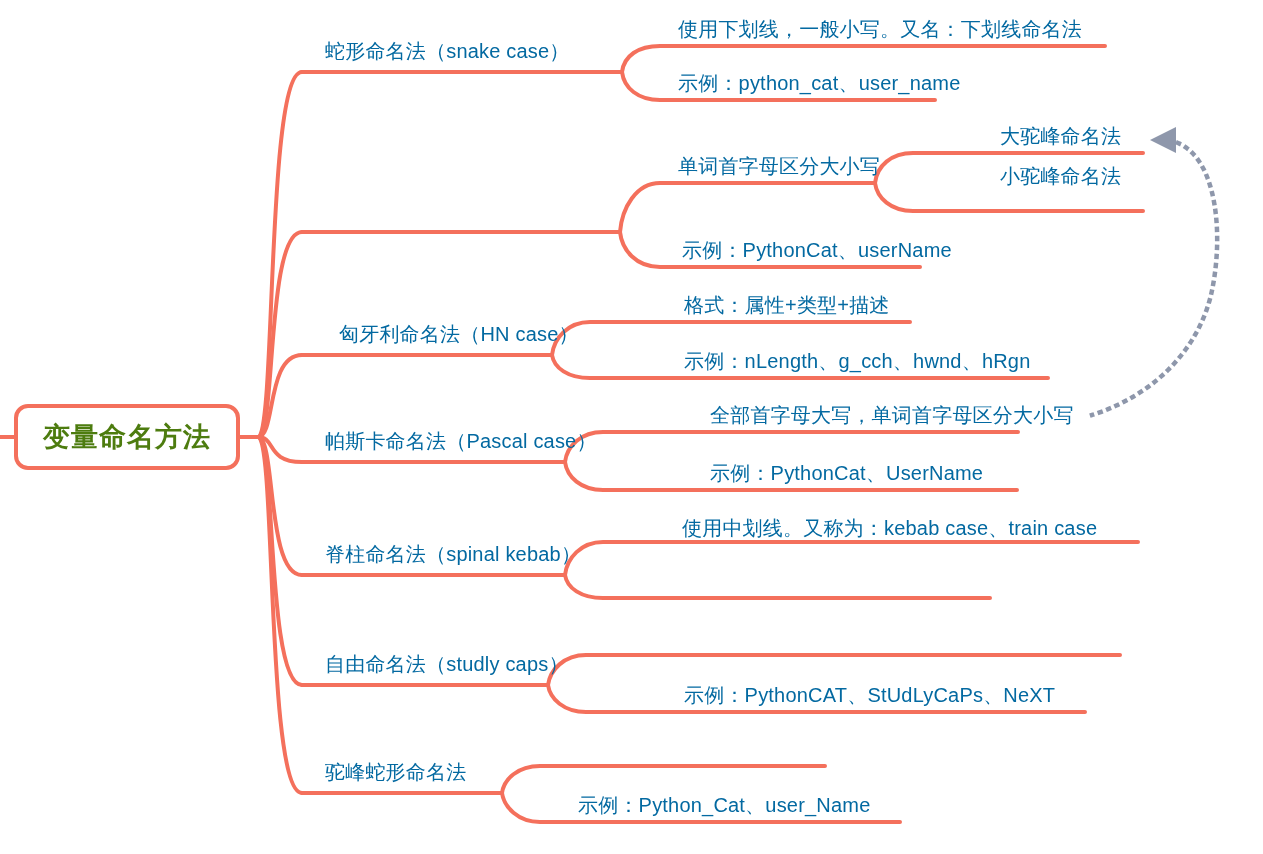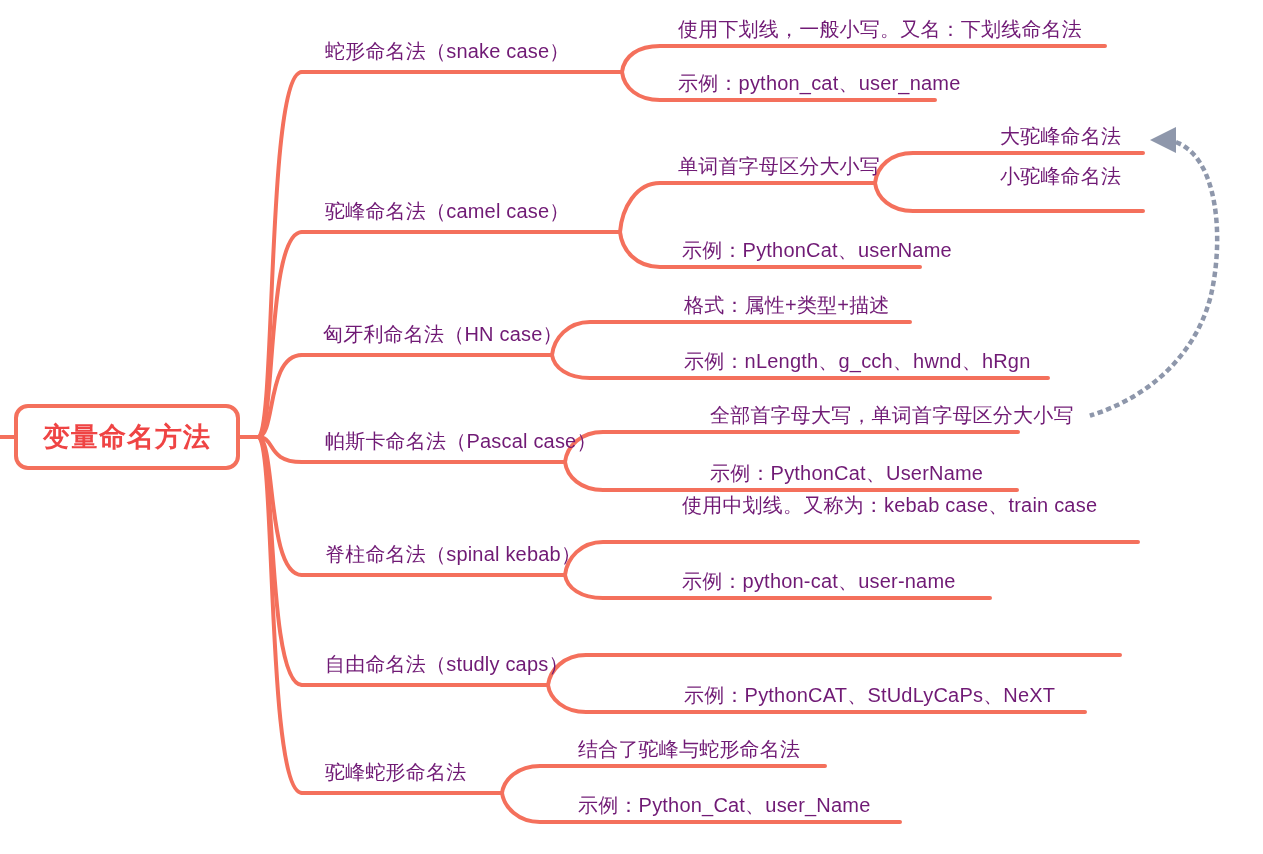--- a/index.html
+++ b/index.html
@@ -8,38 +8,38 @@
     width:1263px;height:854px;
     background:#ffffff;
     overflow:hidden;
     font-family:"Liberation Sans","DejaVu Sans",sans-serif;
   }
   .canvas svg{position:absolute;left:0;top:0;}
   .topic{
     position:absolute;
     font-size:20px;
     line-height:26px;
-    color:#701a75;
+    color:#0369a1;
     white-space:nowrap;
     letter-spacing:0.2px;
   }
   .root-node{
     position:absolute;
     left:14px;top:404px;
     width:226px;height:66px;
     background:#ffffff;
     border:4px solid #f4705c;
     border-radius:14px;
     box-sizing:border-box;
     display:flex;align-items:center;justify-content:center;
   }
   .root-node span{
     font-size:27px;
     font-weight:bold;
-    color:#ef4444;
+    color:#4d7c0f;
     letter-spacing:1px;
     white-space:nowrap;
   }
 </style>
 </head>
 <body>
 
 <div class="canvas">
 
   <svg width="1263" height="854" viewBox="0 0 1263 854">
@@ -93,38 +93,35 @@
   </svg>
 
   <div class="root-node">
     <span>变量命名方法</span>
   </div>
 
   <div class="topic" style="left:325px;top:38px">蛇形命名法（snake case）</div>
   <div class="topic" style="left:678px;top:16px">使用下划线，一般小写。又名：下划线命名法</div>
   <div class="topic" style="left:678px;top:70px">示例：python_cat、user_name</div>
 
-  <div class="topic" style="left:325px;top:198px">驼峰命名法（camel case）</div>
   <div class="topic" style="left:678px;top:153px">单词首字母区分大小写</div>
   <div class="topic" style="left:1000px;top:123px">大驼峰命名法</div>
   <div class="topic" style="left:1000px;top:163px">小驼峰命名法</div>
   <div class="topic" style="left:682px;top:237px">示例：PythonCat、userName</div>
 
-  <div class="topic" style="left:323px;top:321px">匈牙利命名法（HN case）</div>
+  <div class="topic" style="left:339px;top:321px">匈牙利命名法（HN case）</div>
   <div class="topic" style="left:684px;top:292px">格式：属性+类型+描述</div>
   <div class="topic" style="left:684px;top:348px">示例：nLength、g_cch、hwnd、hRgn</div>
 
   <div class="topic" style="left:325px;top:428px">帕斯卡命名法（Pascal case）</div>
   <div class="topic" style="left:710px;top:402px">全部首字母大写，单词首字母区分大小写</div>
   <div class="topic" style="left:710px;top:460px">示例：PythonCat、UserName</div>
 
   <div class="topic" style="left:325px;top:541px">脊柱命名法（spinal kebab）</div>
-  <div class="topic" style="left:682px;top:492px">使用中划线。又称为：kebab case、train case</div>
-  <div class="topic" style="left:682px;top:568px">示例：python-cat、user-name</div>
+  <div class="topic" style="left:682px;top:515px">使用中划线。又称为：kebab case、train case</div>
 
   <div class="topic" style="left:325px;top:651px">自由命名法（studly caps）</div>
   <div class="topic" style="left:684px;top:682px">示例：PythonCAT、StUdLyCaPs、NeXT</div>
 
   <div class="topic" style="left:325px;top:759px">驼峰蛇形命名法</div>
-  <div class="topic" style="left:578px;top:736px">结合了驼峰与蛇形命名法</div>
   <div class="topic" style="left:578px;top:792px">示例：Python_Cat、user_Name</div>
 
 </div>
 
 </body></html>

